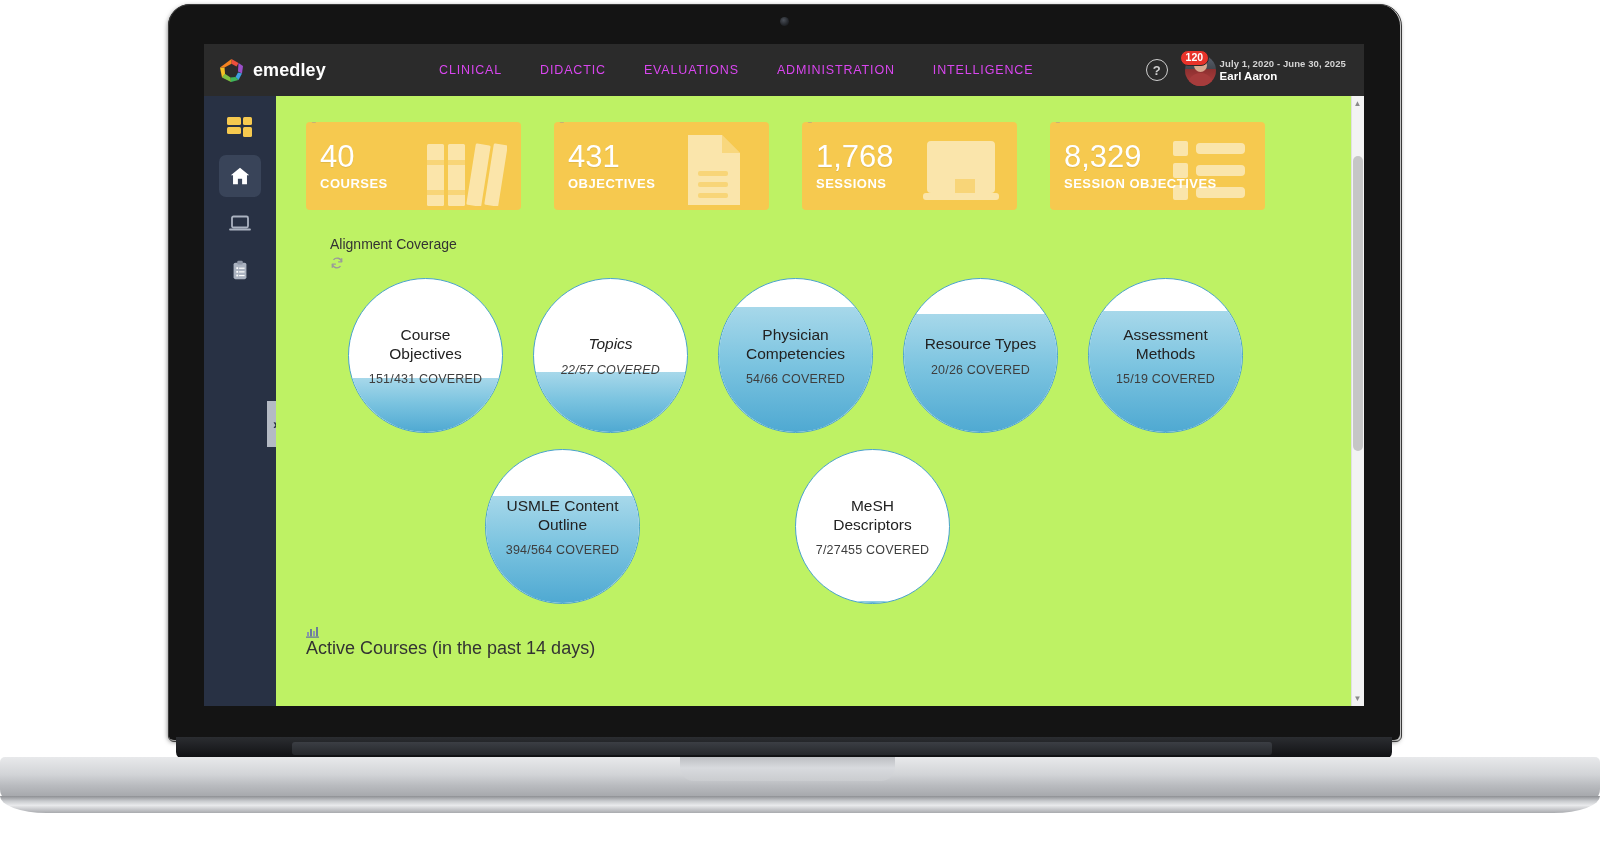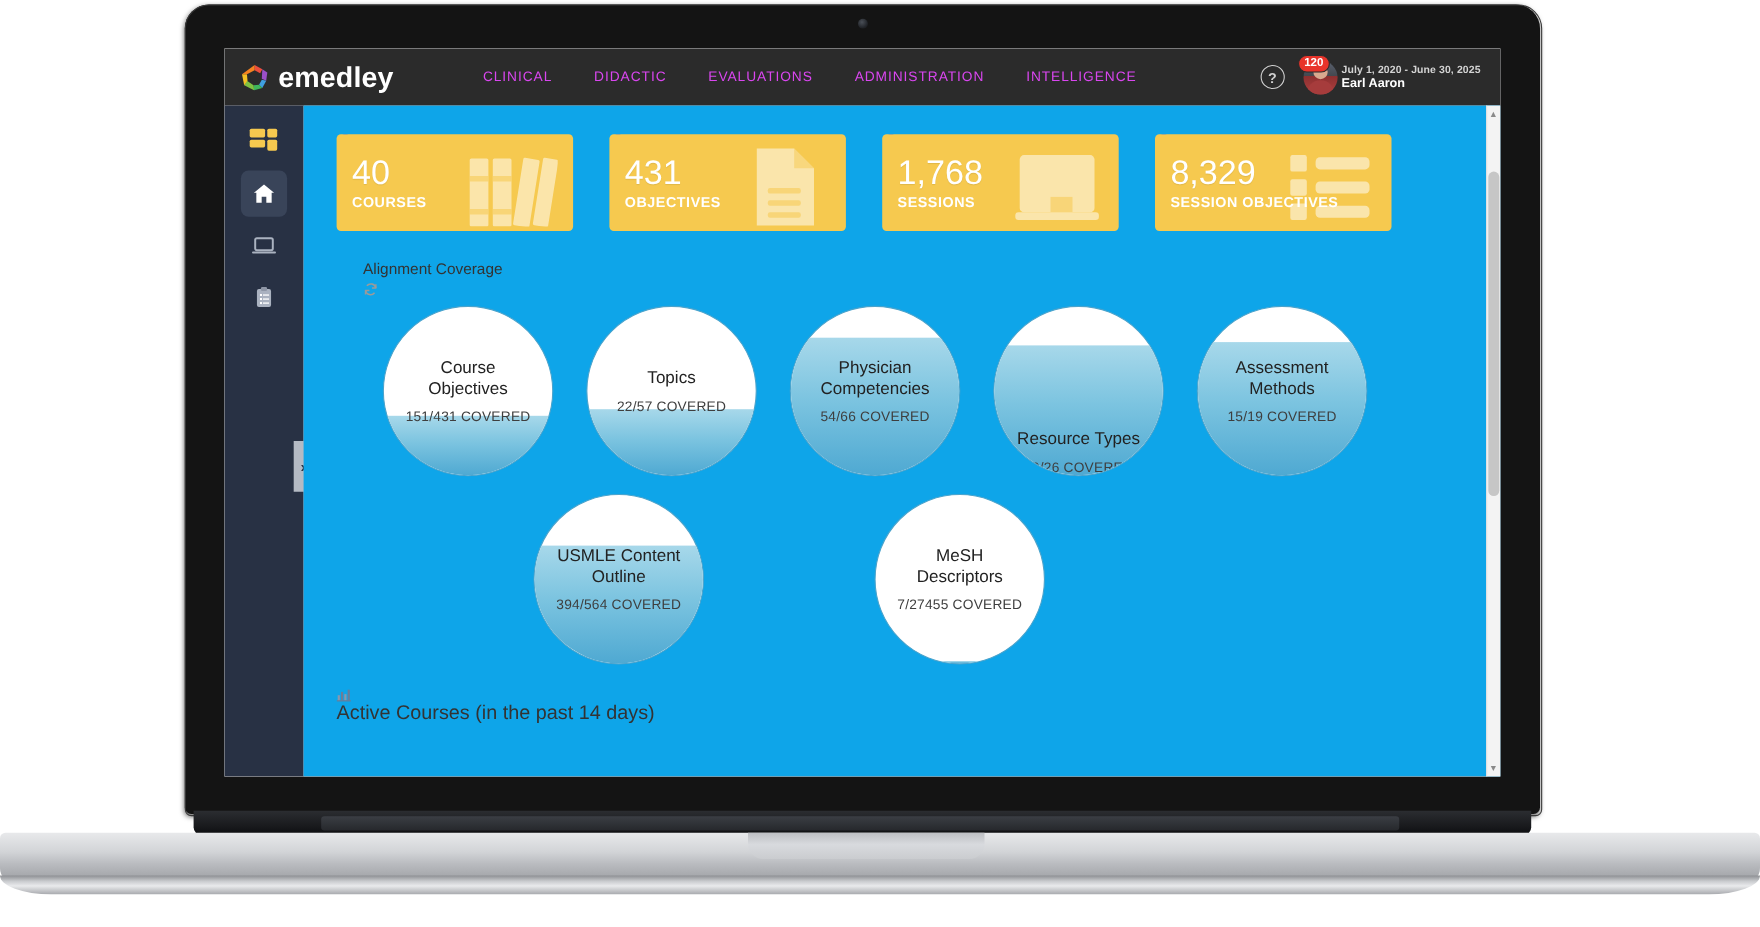--- a/index.html
+++ b/index.html
@@ -79,21 +79,21 @@
   
   #app-header {
     position: absolute; left: 0; top: 0;
     width: 1160px; height: 52px;
     background: #2b2b2b;
     display: flex; align-items: center;
   }
   #brand { display: flex; align-items: center; gap: 9px; padding-left: 15px; width: 235px;}
   #brand-logo { width: 25px; height: 25px; position: relative; }
   #brand-name {
-    color: #ffffff; font-size: 26px; font-weight: 700; letter-spacing: .1px;
+    color: #ffffff; font-size: 18px; font-weight: 700; letter-spacing: .1px;
   }
   #main-nav { display: flex; align-items: center; gap: 38px; flex: 1; }
   .nav-item {
     color: #d946ef; font-size: 12.5px; font-weight: 400;
     letter-spacing: .85px; cursor: pointer; white-space: nowrap;
   }
   #header-right { display: flex; align-items: center; gap: 17px; padding-right: 18px; }
   #help-icon {
     width: 22px; height: 22px; border: 1.7px solid #cfcfcf; border-radius: 50%;
     color: #cfcfcf; font-size: 13px; font-weight: 700;
@@ -146,21 +146,21 @@
     width: 20px; height: 46px;
     background: #b4bac4; border-radius: 0 6px 6px 0;
     display: flex; align-items: center; justify-content: center;
     color: #2b3244; font-size: 14px; font-weight: 700; cursor: pointer;
   }
 
   
   #content {
     position: absolute; left: 72px; top: 52px;
     width: 1088px; height: 610px;
-    background: #0ea5e9;
+    background: #bef264;
     overflow: hidden;
   }
   #content-inner { padding: 26px 30px 0 30px; position: relative; }
 
   
   #scrollbar-track {
     position: absolute; right: 0; top: 52px;
     width: 13px; height: 610px;
     background: #f3f3f3; border-left: 1px solid #e0e0e0;
   }
@@ -466,35 +466,35 @@
             </div>
 
             <div class="gauge-row row1">
               <div class="gauge" style="margin-left:18px;">
                 <div class="gauge-fill" style="height: 35%;"></div>
                 <div class="gauge-txt">
                   <div class="gauge-name">Course Objectives</div>
                   <div class="gauge-cov">151/431 COVERED</div>
                 </div>
               </div>
-              <div class="gauge" style="margin-left:30px;">
+              <div class="gauge" style="margin-left:30px;font-style:italic;">
                 <div class="gauge-fill" style="height: 39%;"></div>
                 <div class="gauge-txt">
                   <div class="gauge-name">Topics</div>
                   <div class="gauge-cov">22/57 COVERED</div>
                 </div>
               </div>
               <div class="gauge" style="margin-left:30px;">
                 <div class="gauge-fill" style="height: 82%;"></div>
                 <div class="gauge-txt">
                   <div class="gauge-name">Physician Competencies</div>
                   <div class="gauge-cov">54/66 COVERED</div>
                 </div>
               </div>
-              <div class="gauge" style="margin-left:30px;justify-content:flex-end;">
+              <div class="gauge" style="margin-left:30px;">
                 <div class="gauge-fill" style="height: 77%;"></div>
                 <div class="gauge-txt">
                   <div class="gauge-name">Resource Types</div>
                   <div class="gauge-cov">20/26 COVERED</div>
                 </div>
               </div>
               <div class="gauge" style="margin-left:30px;">
                 <div class="gauge-fill" style="height: 79%;"></div>
                 <div class="gauge-txt">
                   <div class="gauge-name">Assessment Methods</div>

